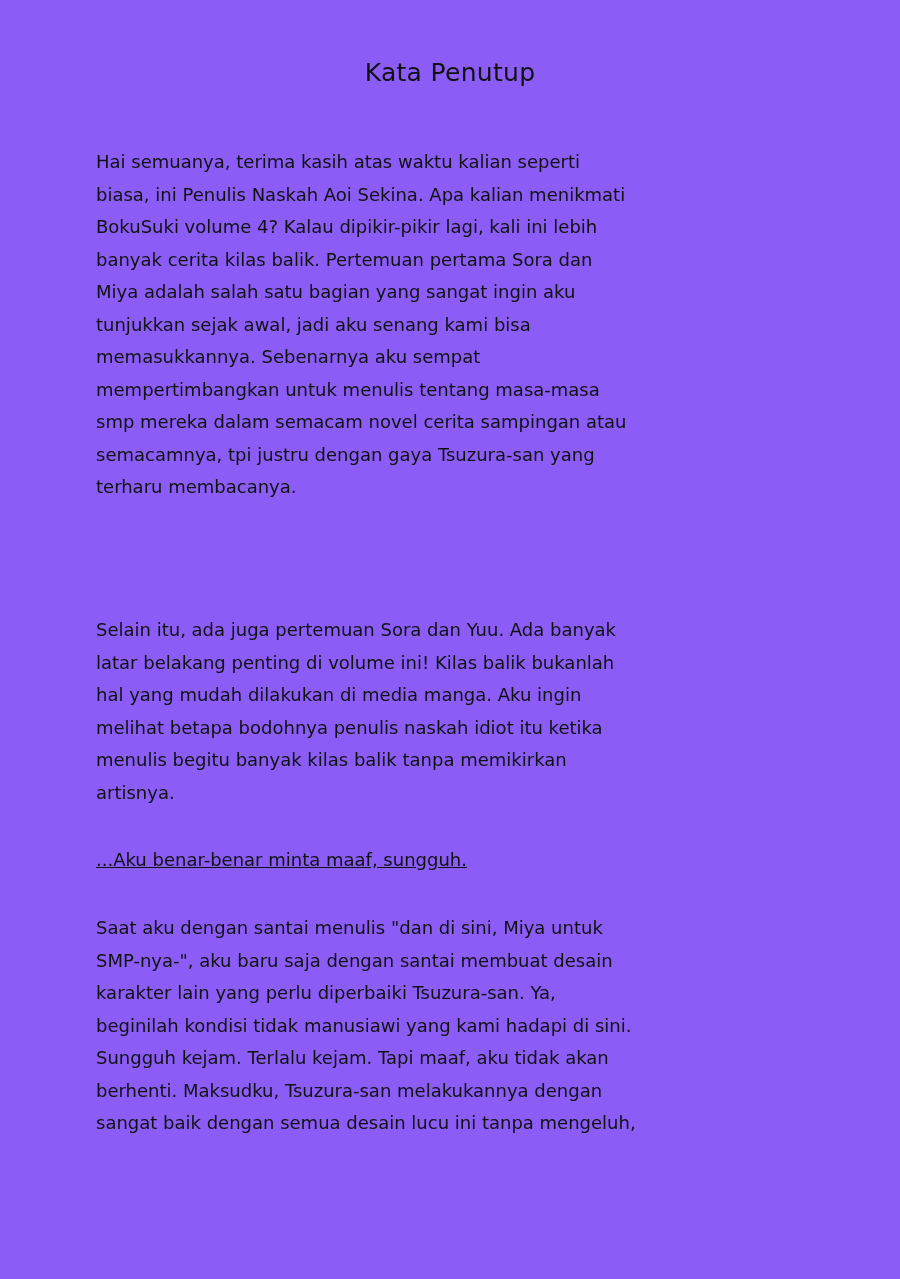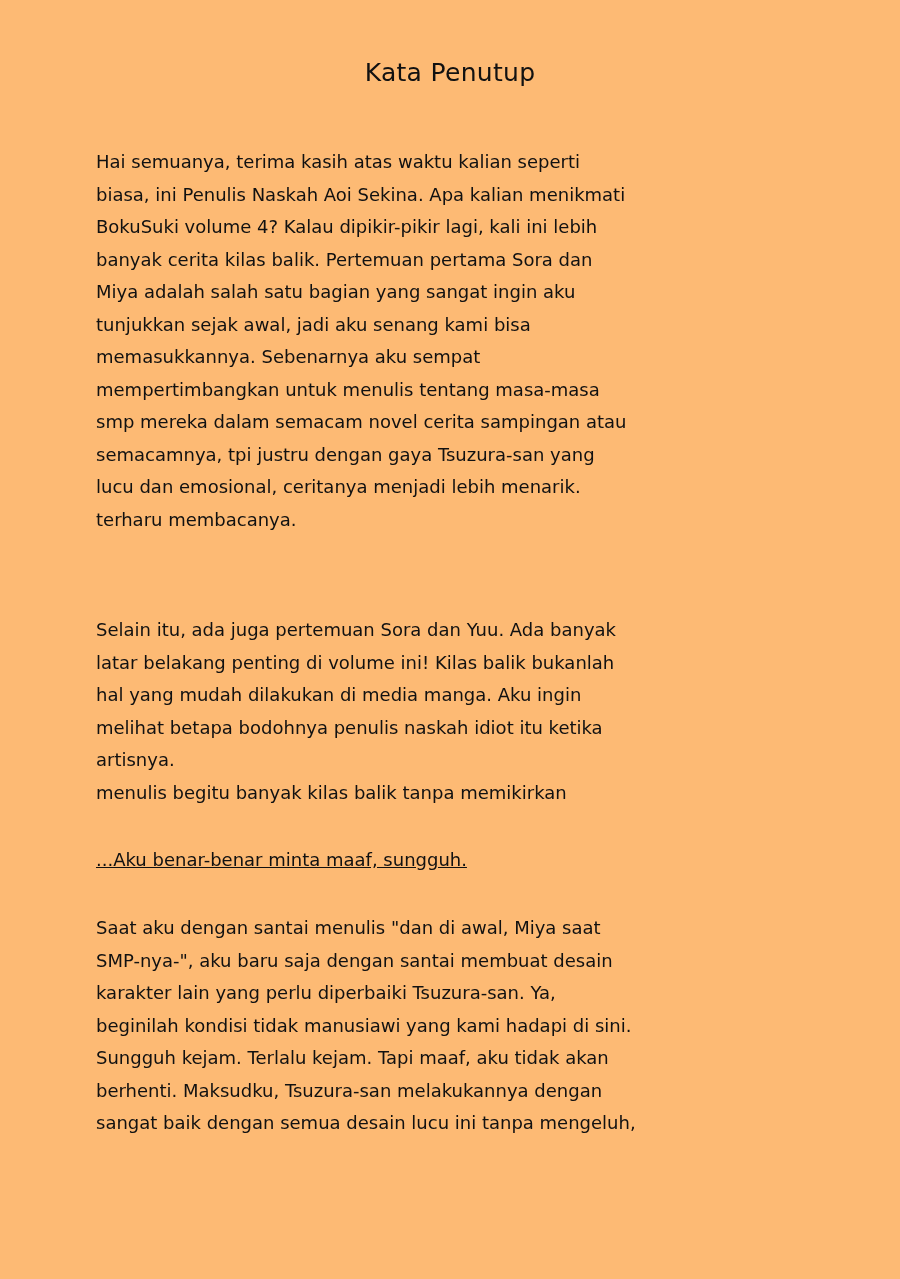--- a/index.html
+++ b/index.html
@@ -1,17 +1,17 @@
 <!DOCTYPE html>
 <html><head>
   <meta charset="utf-8">
   <style>
     html, body { margin: 0; padding: 0; background: #ffffff; }
     body { width: 900px; height: 1279px; position: relative; overflow: hidden; }
-    .page { position: absolute; left: 0; top: 0; width: 900px; height: 1279px; background: #fdba74; color: #111; font-family: "DejaVu Sans", sans-serif; }
+    .page { position: absolute; left: 0; top: 0; width: 900px; height: 1279px; background: #8b5cf6; color: #111; font-family: "DejaVu Sans", sans-serif; }
     .title { position: absolute; top: 58px; left: 0; width: 900px; text-align: center; font-size: 25px; letter-spacing: 0.3px; }
     .para { position: absolute; left: 62px; width: 800px; font-size: 18px; margin-left: 34px; }
     .line { height: 32.5px; line-height: 32.5px; white-space: nowrap; }
   </style>
 </head>
 <body>
 
 <div class="page">
   <div class="title">Kata Penutup</div>
 
@@ -19,39 +19,38 @@
     <div class="line">Hai semuanya, terima kasih atas waktu kalian seperti</div>
     <div class="line">biasa, ini Penulis Naskah Aoi Sekina. Apa kalian menikmati</div>
     <div class="line">BokuSuki volume 4? Kalau dipikir-pikir lagi, kali ini lebih</div>
     <div class="line">banyak cerita kilas balik. Pertemuan pertama Sora dan</div>
     <div class="line">Miya adalah salah satu bagian yang sangat ingin aku</div>
     <div class="line">tunjukkan sejak awal, jadi aku senang kami bisa</div>
     <div class="line">memasukkannya. Sebenarnya aku sempat</div>
     <div class="line">mempertimbangkan untuk menulis tentang masa-masa</div>
     <div class="line">smp mereka dalam semacam novel cerita sampingan atau</div>
     <div class="line">semacamnya, tpi justru dengan gaya Tsuzura-san yang</div>
-    <div class="line">lucu dan emosional, ceritanya menjadi lebih menarik.</div>
     <div class="line">terharu membacanya.</div>
   </div>
 
   <div class="para" style="top:614px;">
     <div class="line">Selain itu, ada juga pertemuan Sora dan Yuu. Ada banyak</div>
     <div class="line">latar belakang penting di volume ini! Kilas balik bukanlah</div>
     <div class="line">hal yang mudah dilakukan di media manga. Aku ingin</div>
     <div class="line">melihat betapa bodohnya penulis naskah idiot itu ketika</div>
+    <div class="line">menulis begitu banyak kilas balik tanpa memikirkan</div>
     <div class="line">artisnya.</div>
-    <div class="line">menulis begitu banyak kilas balik tanpa memikirkan</div>
   </div>
 
   <div class="para" style="top:844px;text-decoration:underline;">
     <div class="line">...Aku benar-benar minta maaf, sungguh.</div>
   </div>
 
   <div class="para" style="top:912px;">
-    <div class="line">Saat aku dengan santai menulis "dan di awal, Miya saat</div>
+    <div class="line">Saat aku dengan santai menulis "dan di sini, Miya untuk</div>
     <div class="line">SMP-nya-", aku baru saja dengan santai membuat desain</div>
     <div class="line">karakter lain yang perlu diperbaiki Tsuzura-san. Ya,</div>
     <div class="line">beginilah kondisi tidak manusiawi yang kami hadapi di sini.</div>
     <div class="line">Sungguh kejam. Terlalu kejam. Tapi maaf, aku tidak akan</div>
     <div class="line">berhenti. Maksudku, Tsuzura-san melakukannya dengan</div>
     <div class="line">sangat baik dengan semua desain lucu ini tanpa mengeluh,</div>
   </div>
 </div>
 
 </body></html>

